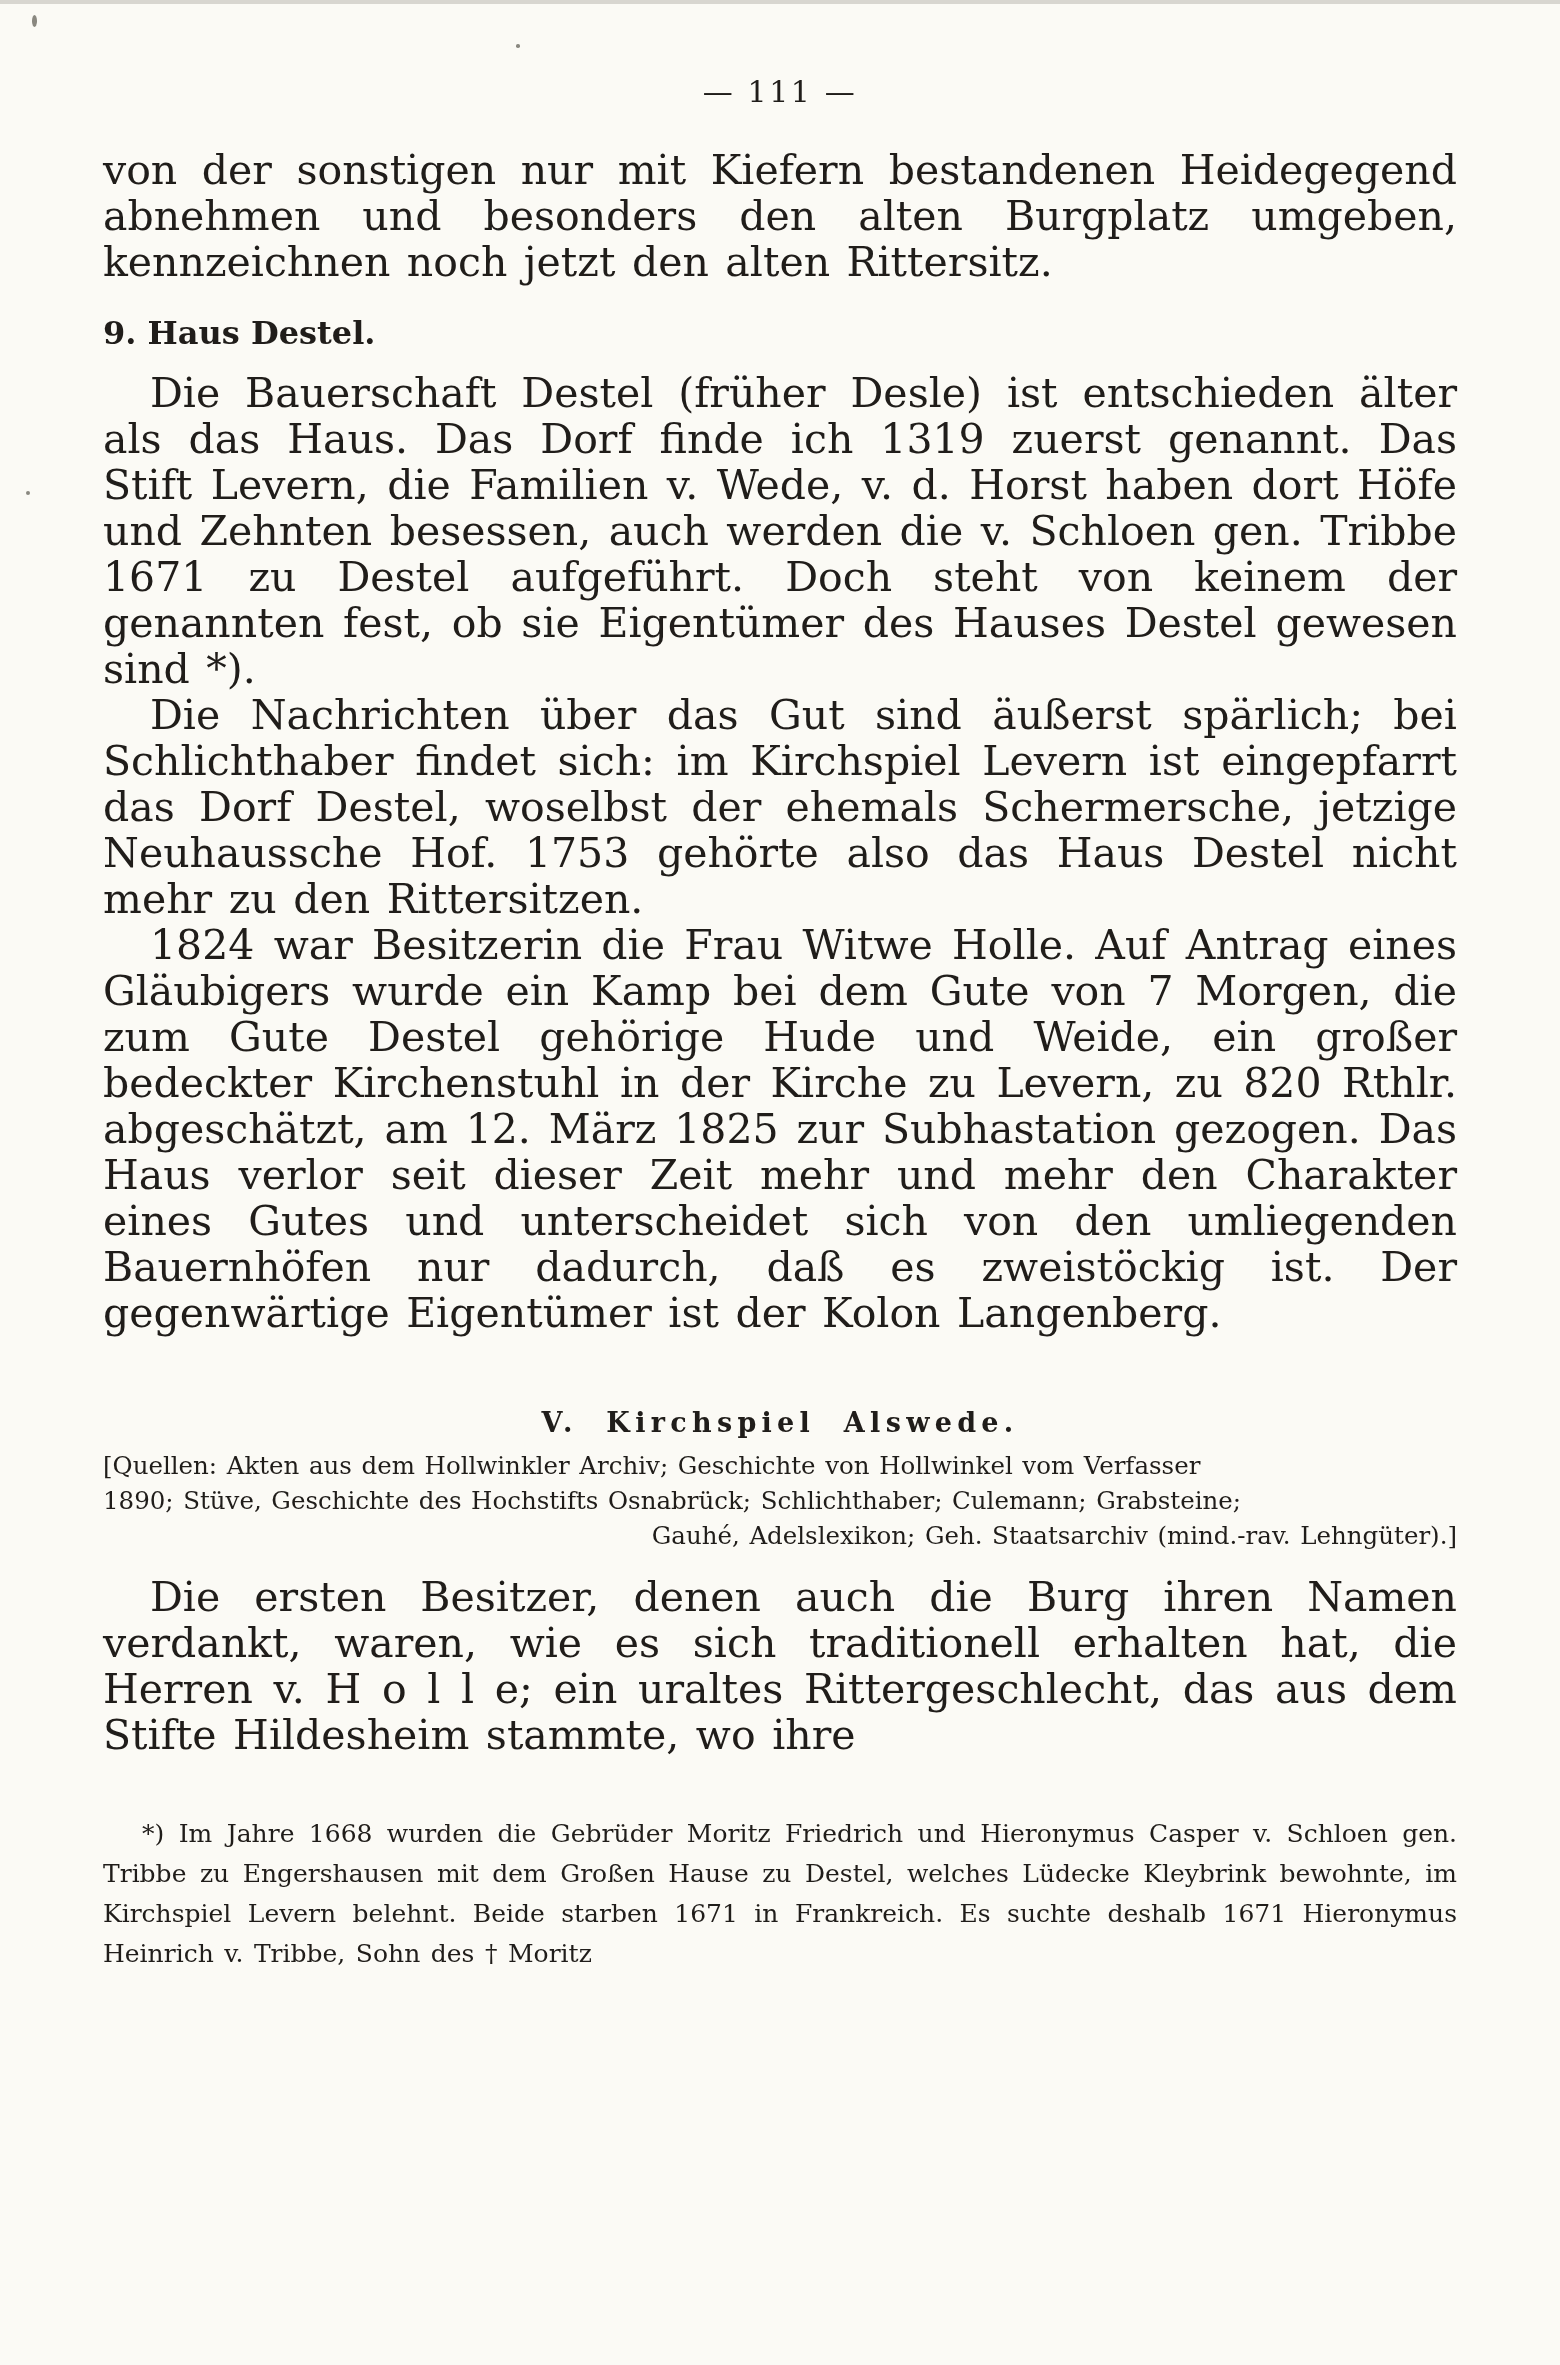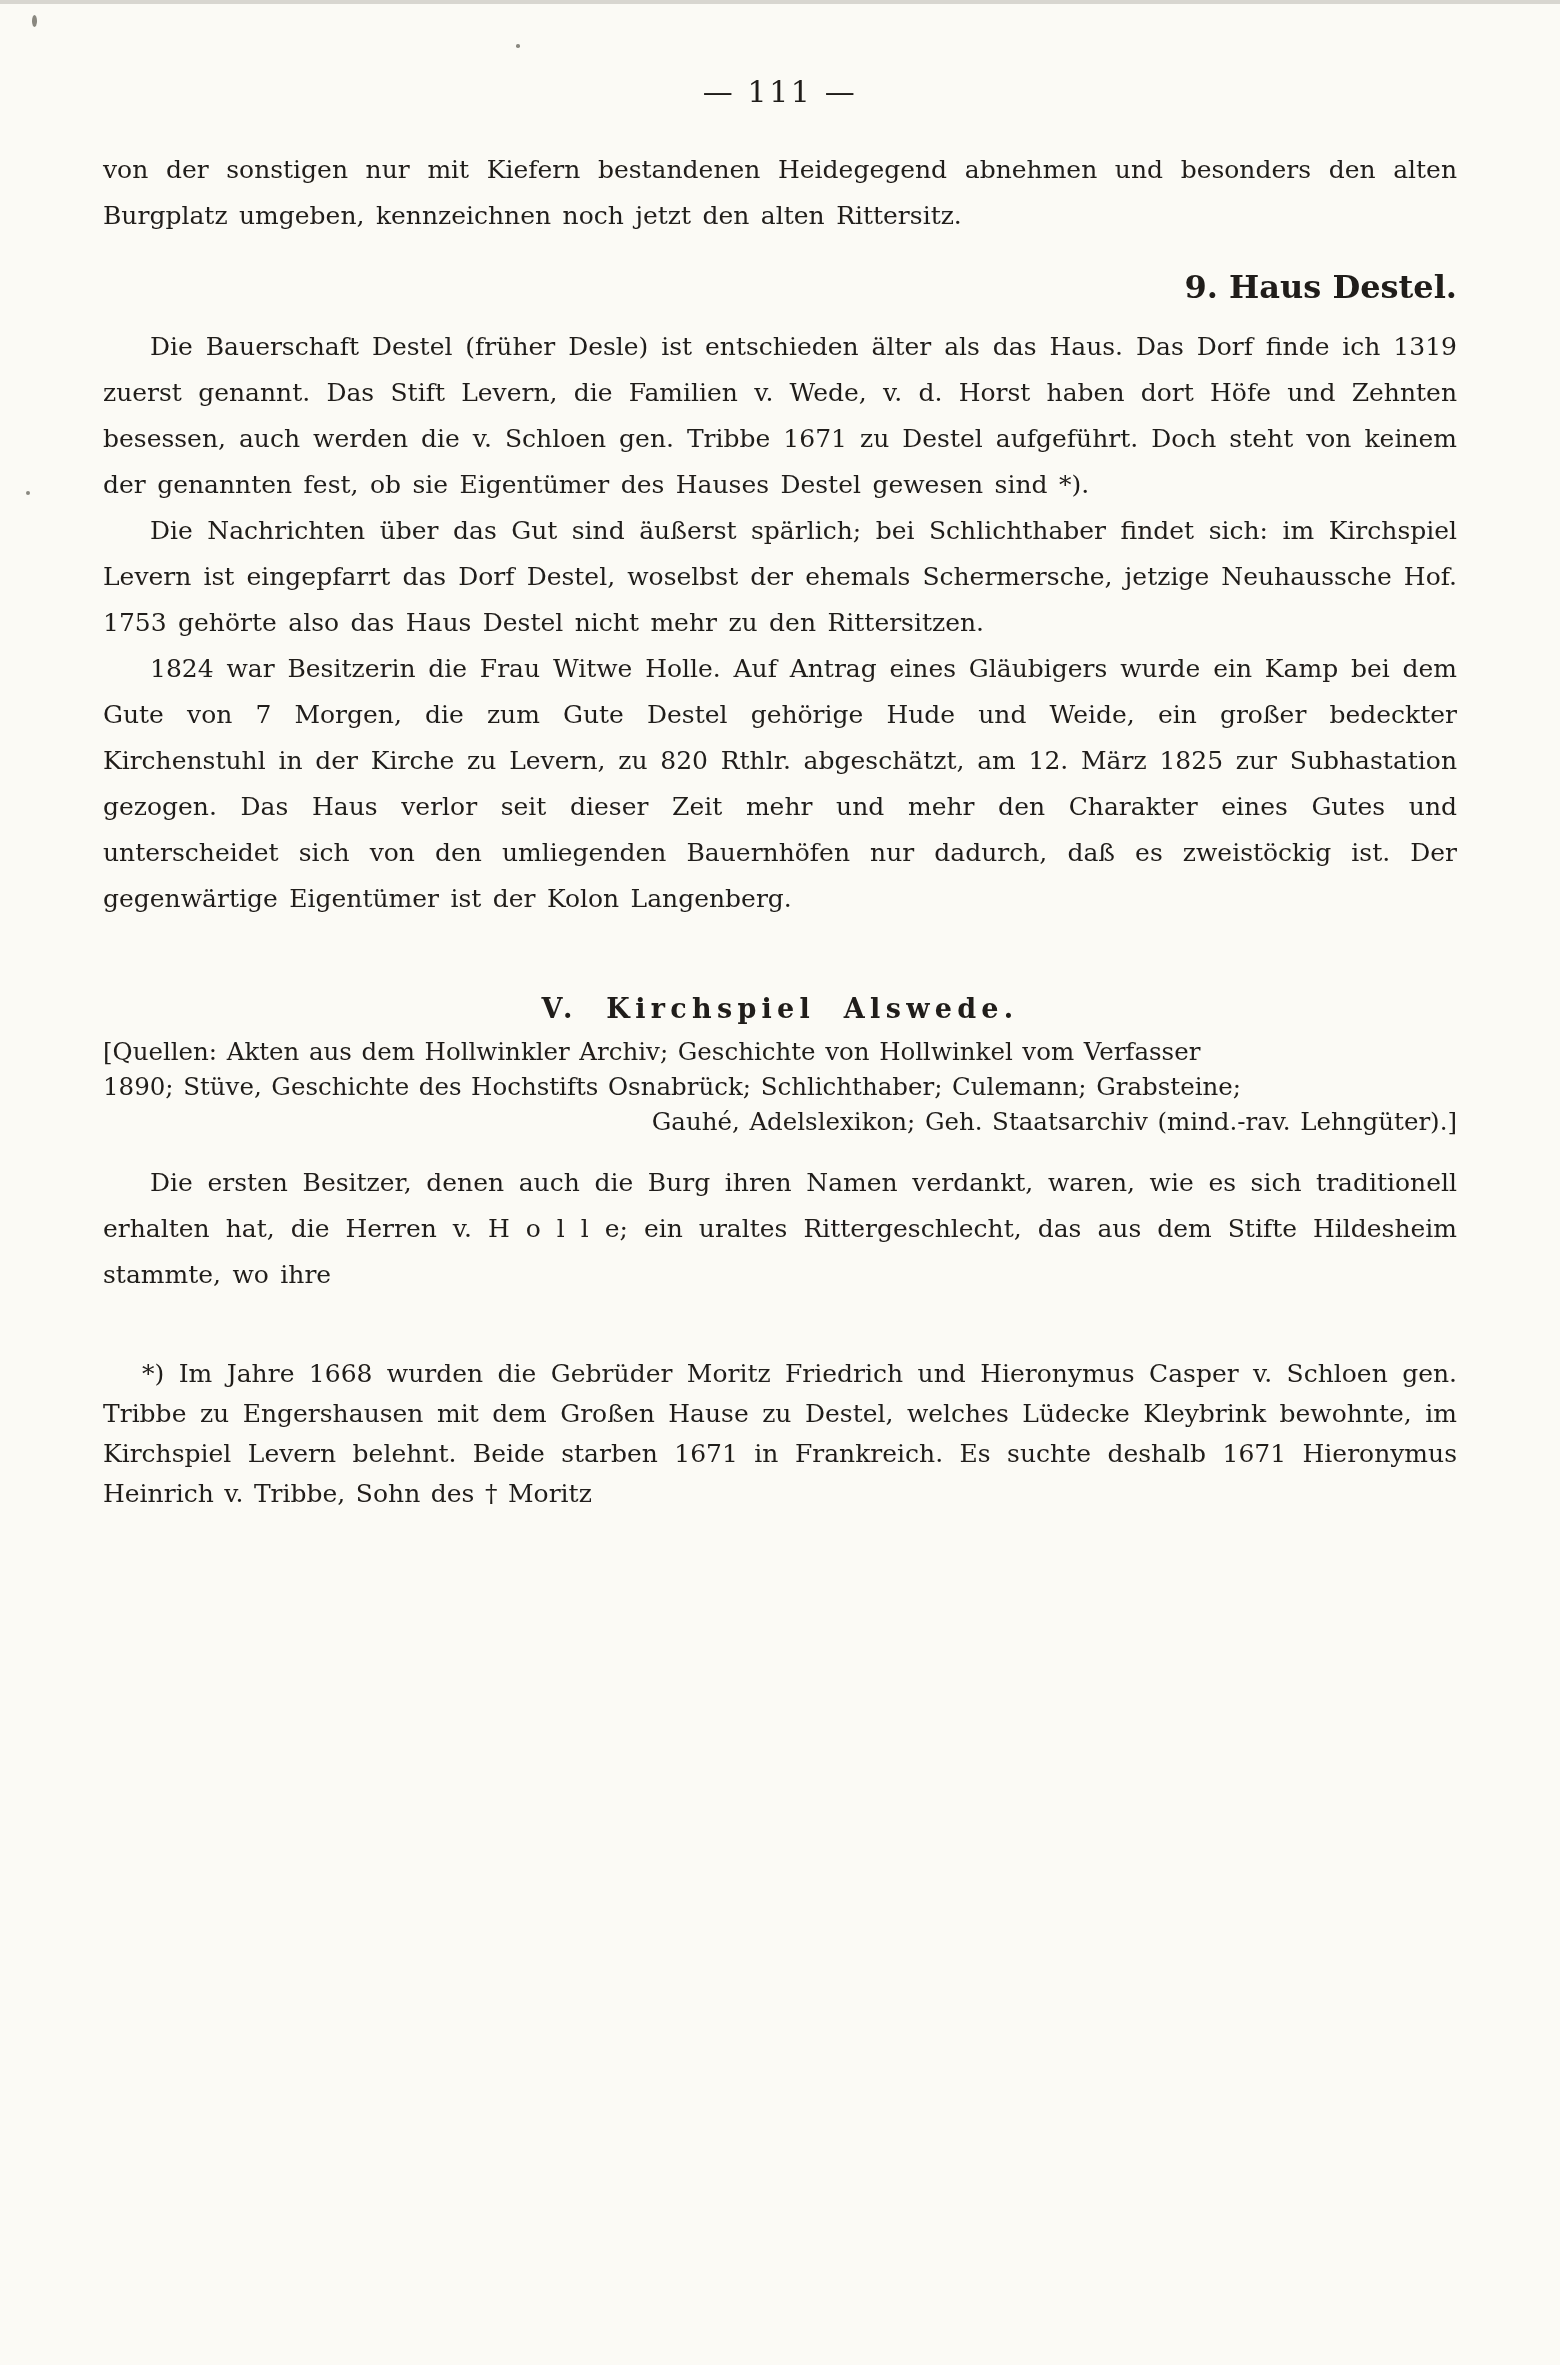--- a/index.html
+++ b/index.html
@@ -20,31 +20,31 @@
     overflow: hidden;
   }
   .pagenum {
     text-align: center;
     font-size: 30px;
     letter-spacing: 2.6px;
     line-height: 40px;
     margin: 0 0 35px 0;
   }
   .para {
-    font-size: 25px;
+    font-size: 41px;
     line-height: 46px;
     text-align: justify;
     word-spacing: 3.5px;
     margin: 0;
   }
   .para.indent {
     text-indent: 47px;
   }
   .sec-heading {
-    text-align: right;
+    text-align: left;
     font-weight: bold;
     font-size: 32px;
     line-height: 46px;
     margin: 24.5px 0 14px 0;
   }
   .chapter-heading {
     text-align: center;
     font-weight: bold;
     font-size: 27px;
     line-height: 51px;

